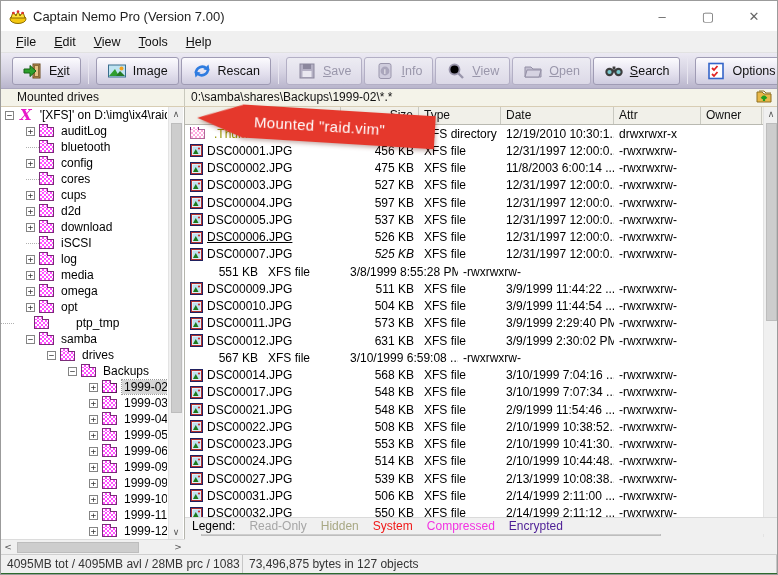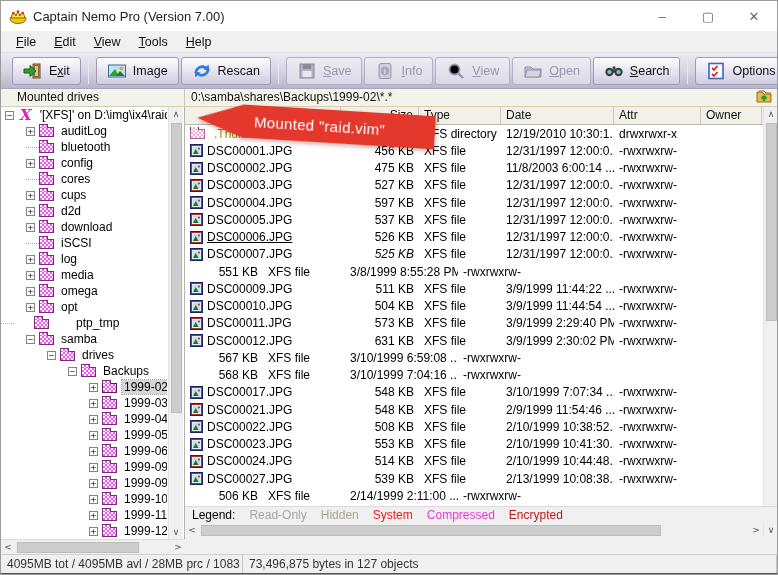--- a/index.html
+++ b/index.html
@@ -70,21 +70,21 @@
   .hcell.right { text-align:right; }
   .list-rows { position:absolute; left:0; top:18px; right:0; bottom:0; overflow:hidden; }
   .lrow { display:flex; height:17.25px; align-items:center; font-size:12px; color:#000; }
   .lcell { padding:0 5px; white-space:nowrap; overflow:hidden; flex:none; }
   .lcell.right { text-align:right; }
   .name-cell { display:flex; align-items:center; gap:4px; }
   .file-icon { flex:none; display:flex; }
   .hidden-name { color:#969600; }
 
   
-  .legend { position:absolute; left:184px; top:505px; width:594px; height:17px; background:#f0f0f0; border-top:1px solid #dadada; display:flex; align-items:center; gap:14px; padding-left:7px; font-size:12px; }
+  .legend { position:absolute; left:184px; top:516px; width:594px; height:17px; background:#f0f0f0; border-top:1px solid #dadada; display:flex; align-items:center; gap:14px; padding-left:7px; font-size:12px; }
   .statusbar { position:absolute; left:0; top:553px; width:100%; height:19px; background:#f0f0f0; border-top:1px solid #cfcfcf; display:flex; font-size:12px; color:#333; }
   .status-cell { padding:2px 6px 0 6px; border-right:1px solid #c6c6c6; white-space:nowrap; overflow:hidden; }
   .status-left { width:242px; }
   .status-right { flex:1; }
   .bottom-edge { position:absolute; left:0; top:572px; width:100%; height:3px; background:#2d6a2d; }
 
   
   .callout { position:absolute; left:196px; top:108px; width:238px; height:33px; transform:rotate(3.5deg); z-index:40; filter:drop-shadow(1px 2px 2px rgba(90,20,10,.35)); }
   .callout-head { position:absolute; left:0; top:0; width:0; height:0; border-top:16px solid transparent; border-bottom:17px solid transparent; border-right:46px solid #e5382c; }
   .callout-body { position:absolute; left:45px; top:0; right:0; height:33px; background:#e5382c; display:flex; align-items:center; }
@@ -626,20 +626,32 @@
           <div class="lcell" style="width: 61px;"></div>
         </div>
         <div class="lrow">
           <div class="lcell right" style="width: 78px;">567 KB</div>
           <div class="lcell" style="width: 82px;">XFS file</div>
           <div class="lcell" style="width: 113px;">3/10/1999 6:59:08 ...</div>
           <div class="lcell" style="width: 87px;">-rwxrwxrw-</div>
           <div class="lcell" style="width: 61px;"></div>
         </div>
         <div class="lrow">
+          <div class="lcell name-cell" style="width: 156px;">
+            <span class="file-icon">
+              <svg width="13" height="13" viewBox="0 0 13 13">
+                <rect x="0.5" y="0.5" width="12" height="12" fill="#fff" stroke="#20205f"></rect>
+                <rect x="1.5" y="1.5" width="10" height="10" fill="none" stroke="#b03030"></rect>
+                <rect x="2.5" y="2.5" width="8" height="8" fill="#bfe0f0"></rect>
+                <polygon points="3,10 5.8,5 8.5,10" fill="#1c7a1c"></polygon>
+                <circle cx="9" cy="4.5" r="1.1" fill="#d03030"></circle>
+              </svg>
+            </span>
+            <span>DSC00014.JPG</span>
+          </div>
           <div class="lcell right" style="width: 78px;">568 KB</div>
           <div class="lcell" style="width: 82px;">XFS file</div>
           <div class="lcell" style="width: 113px;">3/10/1999 7:04:16 ...</div>
           <div class="lcell" style="width: 87px;">-rwxrwxrw-</div>
           <div class="lcell" style="width: 61px;"></div>
         </div>
         <div class="lrow">
           <div class="lcell name-cell" style="width: 156px;">
             <span class="file-icon">
               <svg width="13" height="13" viewBox="0 0 13 13">
@@ -747,20 +759,32 @@
             </span>
             <span>DSC00027.JPG</span>
           </div>
           <div class="lcell right" style="width: 78px;">539 KB</div>
           <div class="lcell" style="width: 82px;">XFS file</div>
           <div class="lcell" style="width: 113px;">2/13/1999 10:08:38...</div>
           <div class="lcell" style="width: 87px;">-rwxrwxrw-</div>
           <div class="lcell" style="width: 61px;"></div>
         </div>
         <div class="lrow">
+          <div class="lcell name-cell" style="width: 156px;">
+            <span class="file-icon">
+              <svg width="13" height="13" viewBox="0 0 13 13">
+                <rect x="0.5" y="0.5" width="12" height="12" fill="#fff" stroke="#20205f"></rect>
+                <rect x="1.5" y="1.5" width="10" height="10" fill="none" stroke="#b03030"></rect>
+                <rect x="2.5" y="2.5" width="8" height="8" fill="#bfe0f0"></rect>
+                <polygon points="3,10 5.8,5 8.5,10" fill="#1c7a1c"></polygon>
+                <circle cx="9" cy="4.5" r="1.1" fill="#d03030"></circle>
+              </svg>
+            </span>
+            <span>DSC00031.JPG</span>
+          </div>
           <div class="lcell right" style="width: 78px;">506 KB</div>
           <div class="lcell" style="width: 82px;">XFS file</div>
           <div class="lcell" style="width: 113px;">2/14/1999 2:11:00 ...</div>
           <div class="lcell" style="width: 87px;">-rwxrwxrw-</div>
           <div class="lcell" style="width: 61px;"></div>
         </div>
         <div class="lrow">
           <div class="lcell name-cell" style="width: 156px;">
             <span class="file-icon">
               <svg width="13" height="13" viewBox="0 0 13 13">
@@ -793,21 +817,21 @@
     <div class="sb-thumb" style="position:absolute;left:16px;top:2px;height:11px;width:460px"></div>
     <div class="sb-btn" style="position:absolute;right:0;height:100%">&gt;</div>
   </div>
 
   <div class="legend" id="legend">
       <span>Legend:</span>
       <span style="color: rgb(166, 166, 166);">Read-Only</span>
       <span style="color: rgb(168, 168, 132);">Hidden</span>
       <span style="color: rgb(240, 24, 24);">System</span>
       <span style="color: rgb(242, 51, 226);">Compressed</span>
-      <span style="color: #b91c1c;">Encrypted</span>
+      <span style="color: #4c1d95;">Encrypted</span>
     </div>
 
   <div class="statusbar">
     <div class="status-cell status-left">4095MB tot / 4095MB avl / 28MB prc / 1083 its</div>
     <div class="status-cell status-right">73,496,875 bytes in 127 objects</div>
   </div>
   <div class="bottom-edge"></div>
 
   <div class="callout">
     <div class="callout-head"></div>

